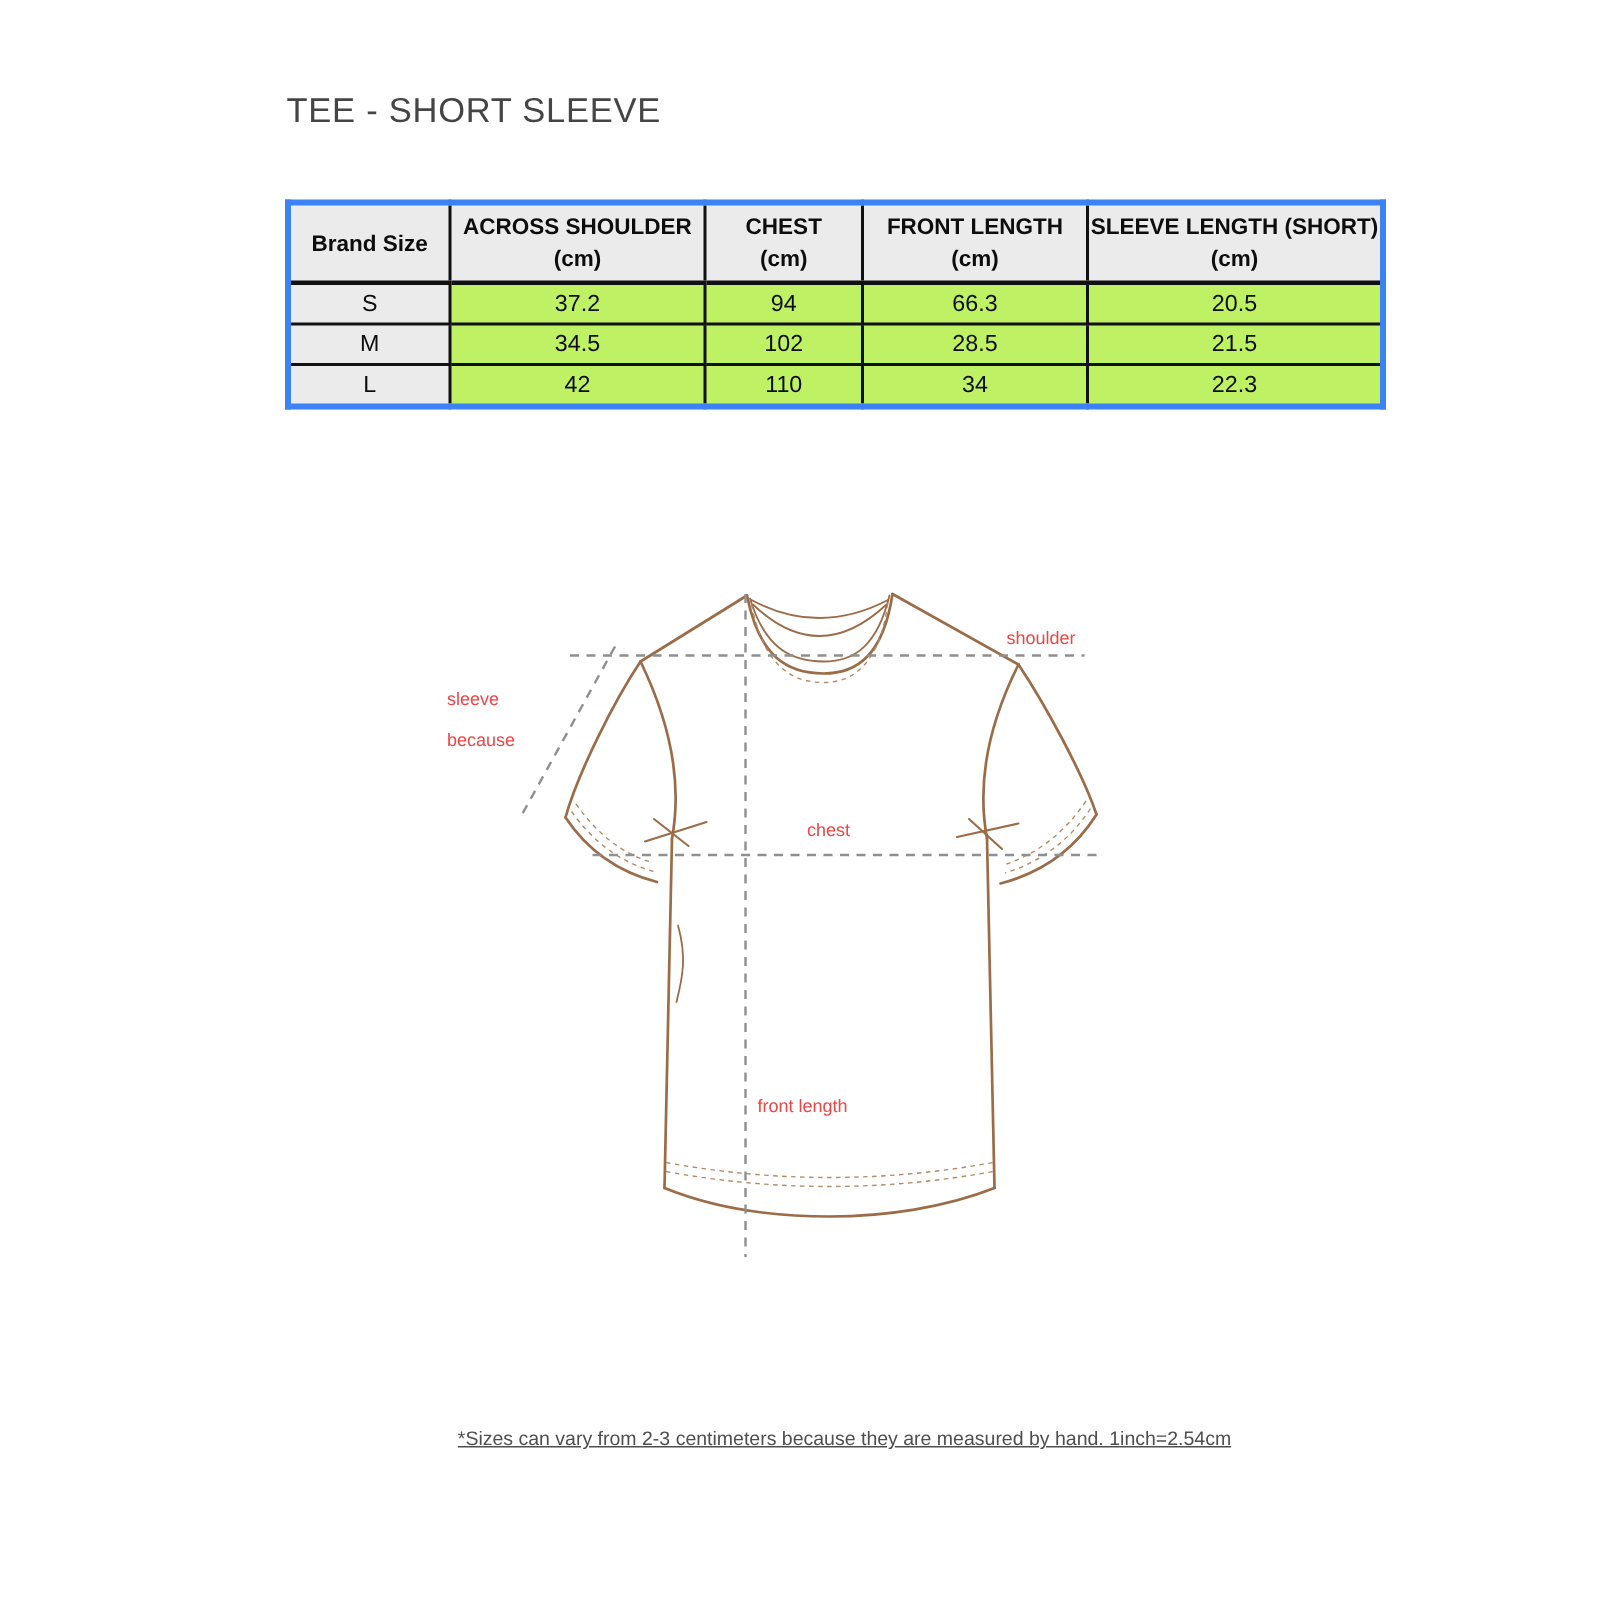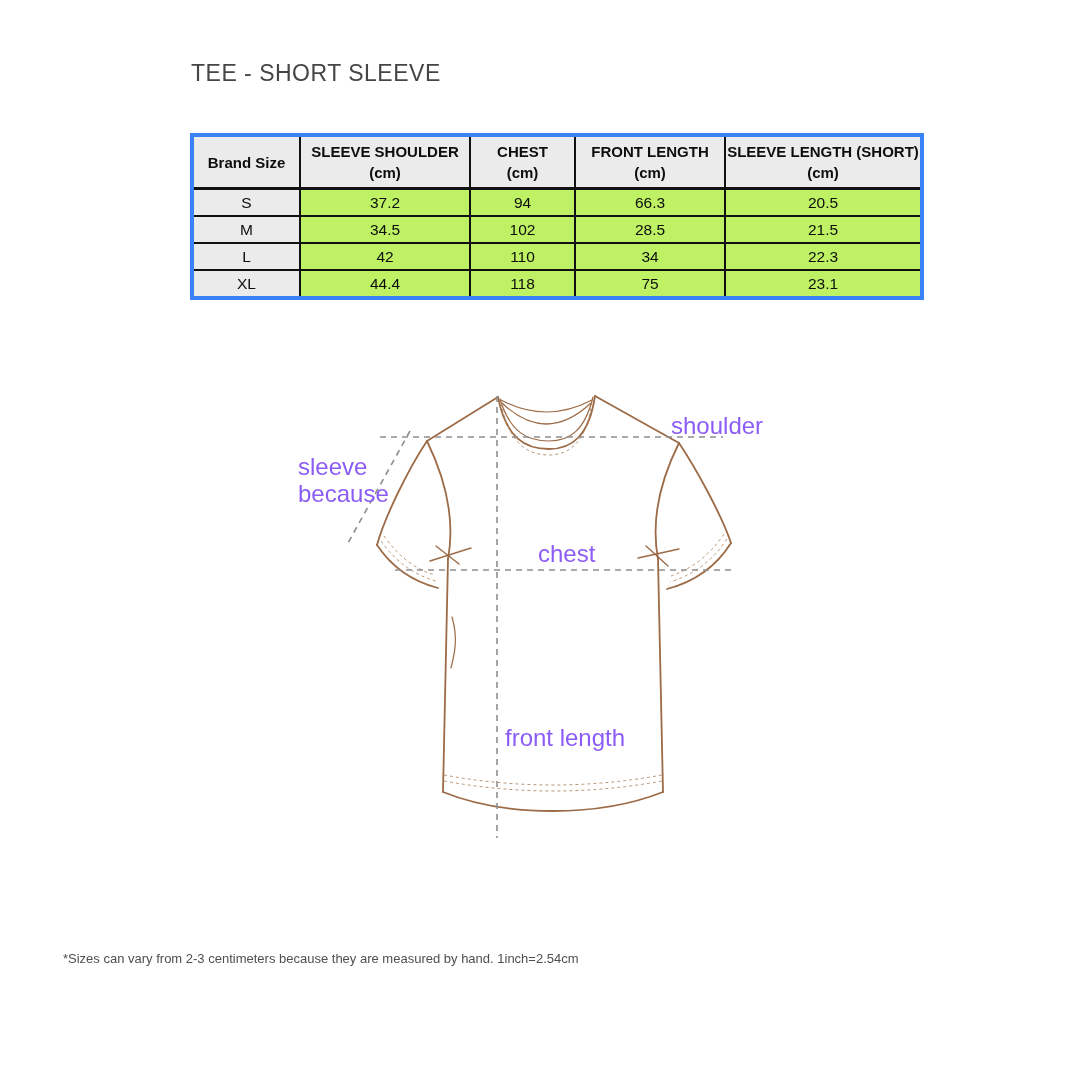--- a/index.html
+++ b/index.html
@@ -20,30 +20,30 @@
     border:2px solid #111111; text-align:center; vertical-align:middle;
     color:#0d0d0d; padding:0;
   }
   .size-table thead th {
     background:#ebebeb; font-weight:bold; font-size:15px;
     height:50px; line-height:1.4; border-bottom:3px solid #111111;
   }
   .size-table tbody td { font-size:15.5px; height:25px; background:#bef264; }
   .size-table tbody td.size-cell { background:#ebebeb; }
   .diagram-label {
-    position:absolute; color:#8b5cf6; font-size:24px; line-height:27px;
+    position:absolute; color:#ef4444; font-size:12px; line-height:27px;
   }
   .lbl-shoulder     { left:671px; top:412px; }
-  .lbl-sleeve       { left:298px; top:453px; width:68px; text-align:right; }
+  .lbl-sleeve       { left:298px; top:453px; width:68px; text-align:left; }
   .lbl-chest        { left:538px; top:540px; }
   .lbl-front-length { left:505px; top:724px; }
   .shirt-svg { position:absolute; left:300px; top:380px; }
   .footer {
     position:absolute; left:63px; top:949px; width:1000px;
-    text-align:left; font-size:13px; line-height:20px; color:#4f4f4f;
+    text-align:center; font-size:13px; line-height:20px; color:#4f4f4f;text-decoration:underline;
   }
 </style>
 </head>
 <body>
 
 <div class="page">
 
   <div class="title">TEE - SHORT SLEEVE</div>
 
   <table class="size-table">
@@ -53,21 +53,21 @@
         <col style="width:105px">
       <col style="width:150px">
         <col style="width:197px">
     </colgroup>
     <thead>
       <tr>
         <th>
           <span>Brand Size</span>
         </th>
         <th>
-          <div>SLEEVE SHOULDER</div>
+          <div>ACROSS SHOULDER</div>
           <div>(cm)</div>
         </th>
         <th>
           <div>CHEST</div>
           <div>(cm)</div>
         </th>
         <th>
           <div>FRONT LENGTH</div>
           <div>(cm)</div>
         </th>
@@ -91,27 +91,20 @@
         <td>102</td>
         <td>28.5</td>
         <td>21.5</td>
       </tr>
       <tr>
         <td class="size-cell">L</td>
         <td>42</td>
         <td>110</td>
         <td>34</td>
         <td>22.3</td>
-      </tr>
-      <tr>
-        <td class="size-cell">XL</td>
-        <td>44.4</td>
-        <td>118</td>
-        <td>75</td>
-        <td>23.1</td>
       </tr>
     </tbody>
   </table>
 
   <svg class="shirt-svg" width="460" height="470" viewBox="300 380 460 470">
     <g fill="none" stroke="#9c6b47" stroke-width="1.8" stroke-linecap="round" stroke-linejoin="round">
 
       <path d="M498,397 L427,441"></path>
       <path d="M595,396 L679,443"></path>
 

